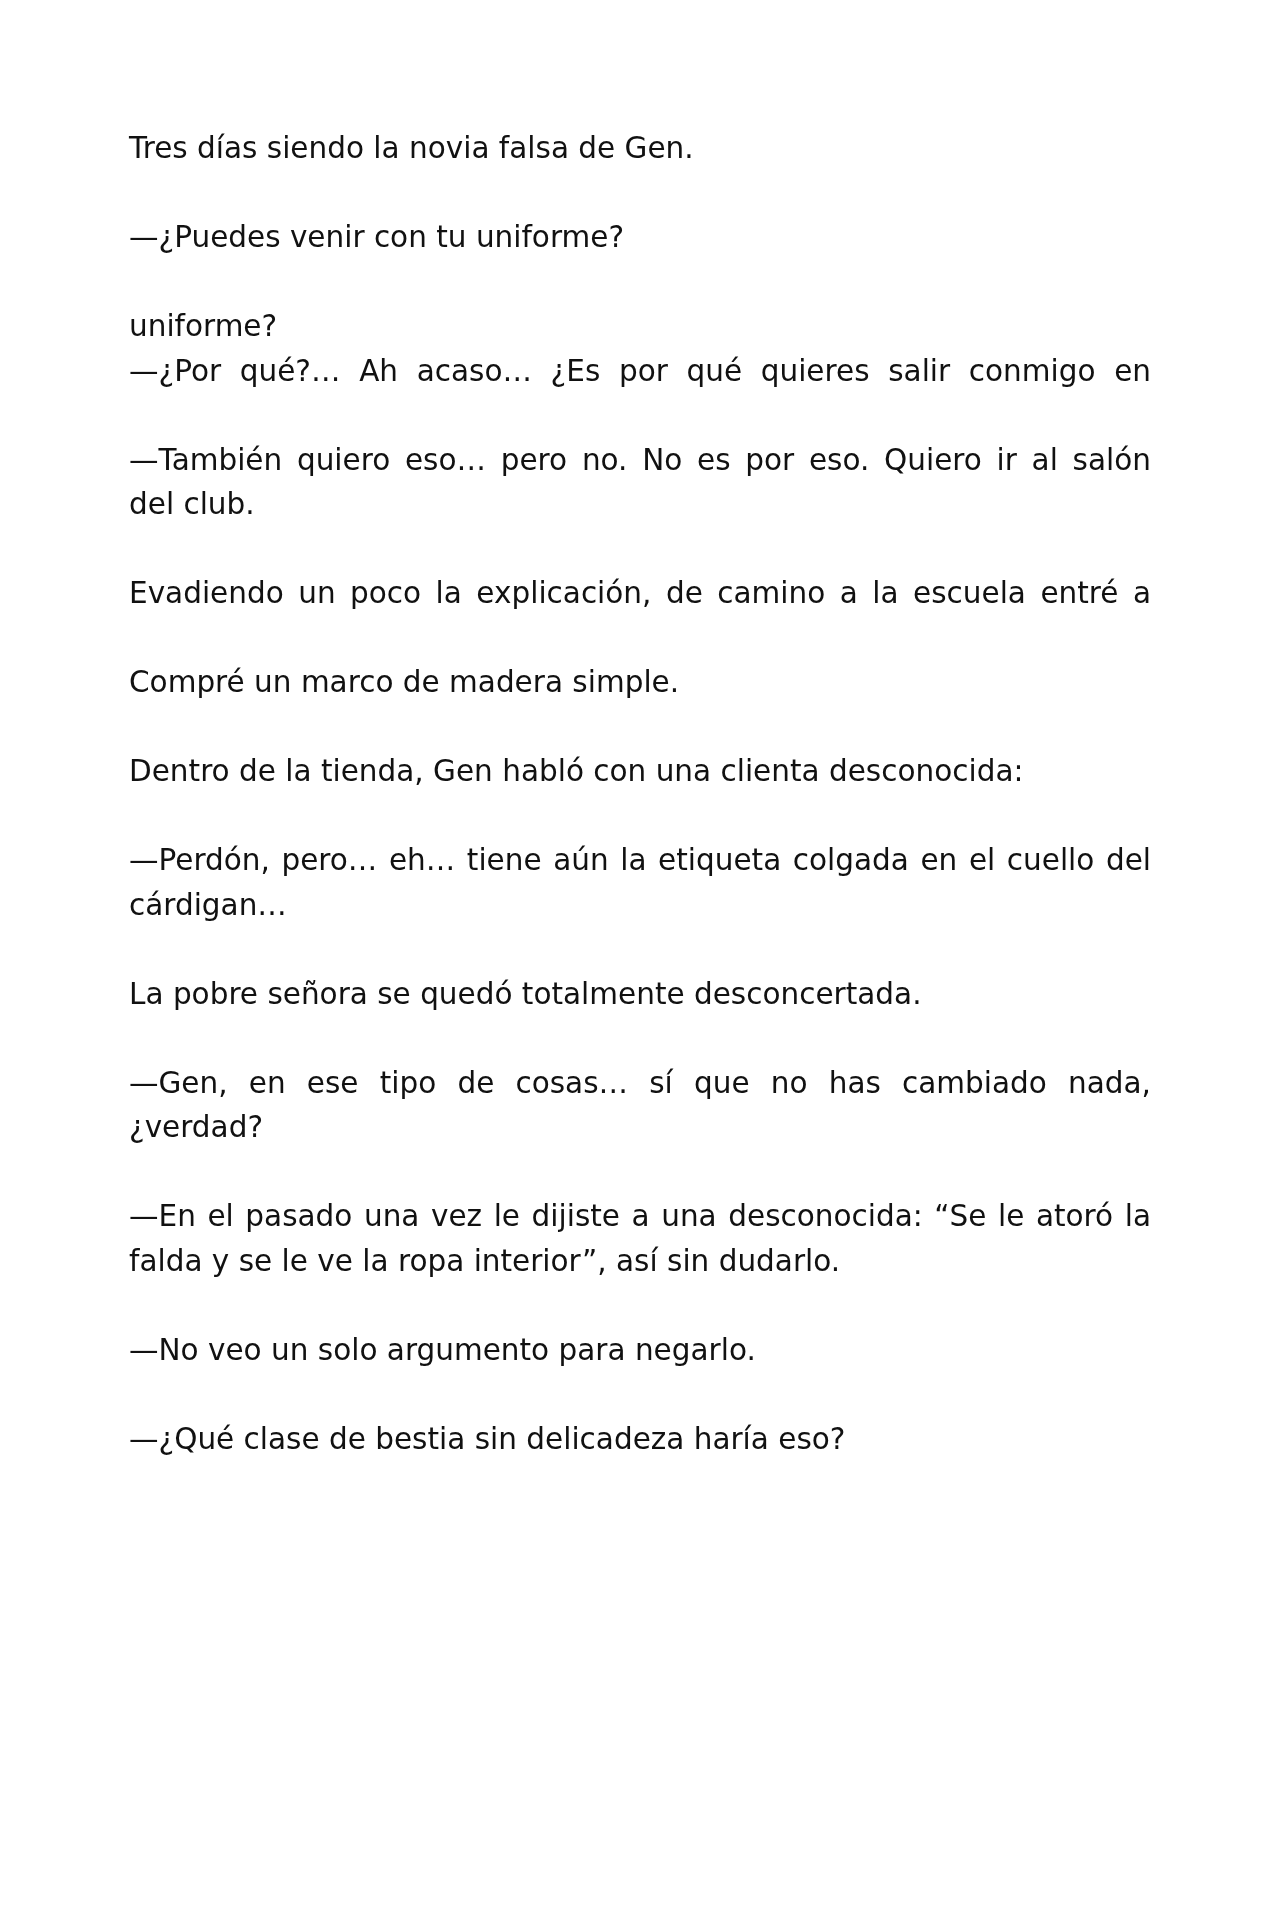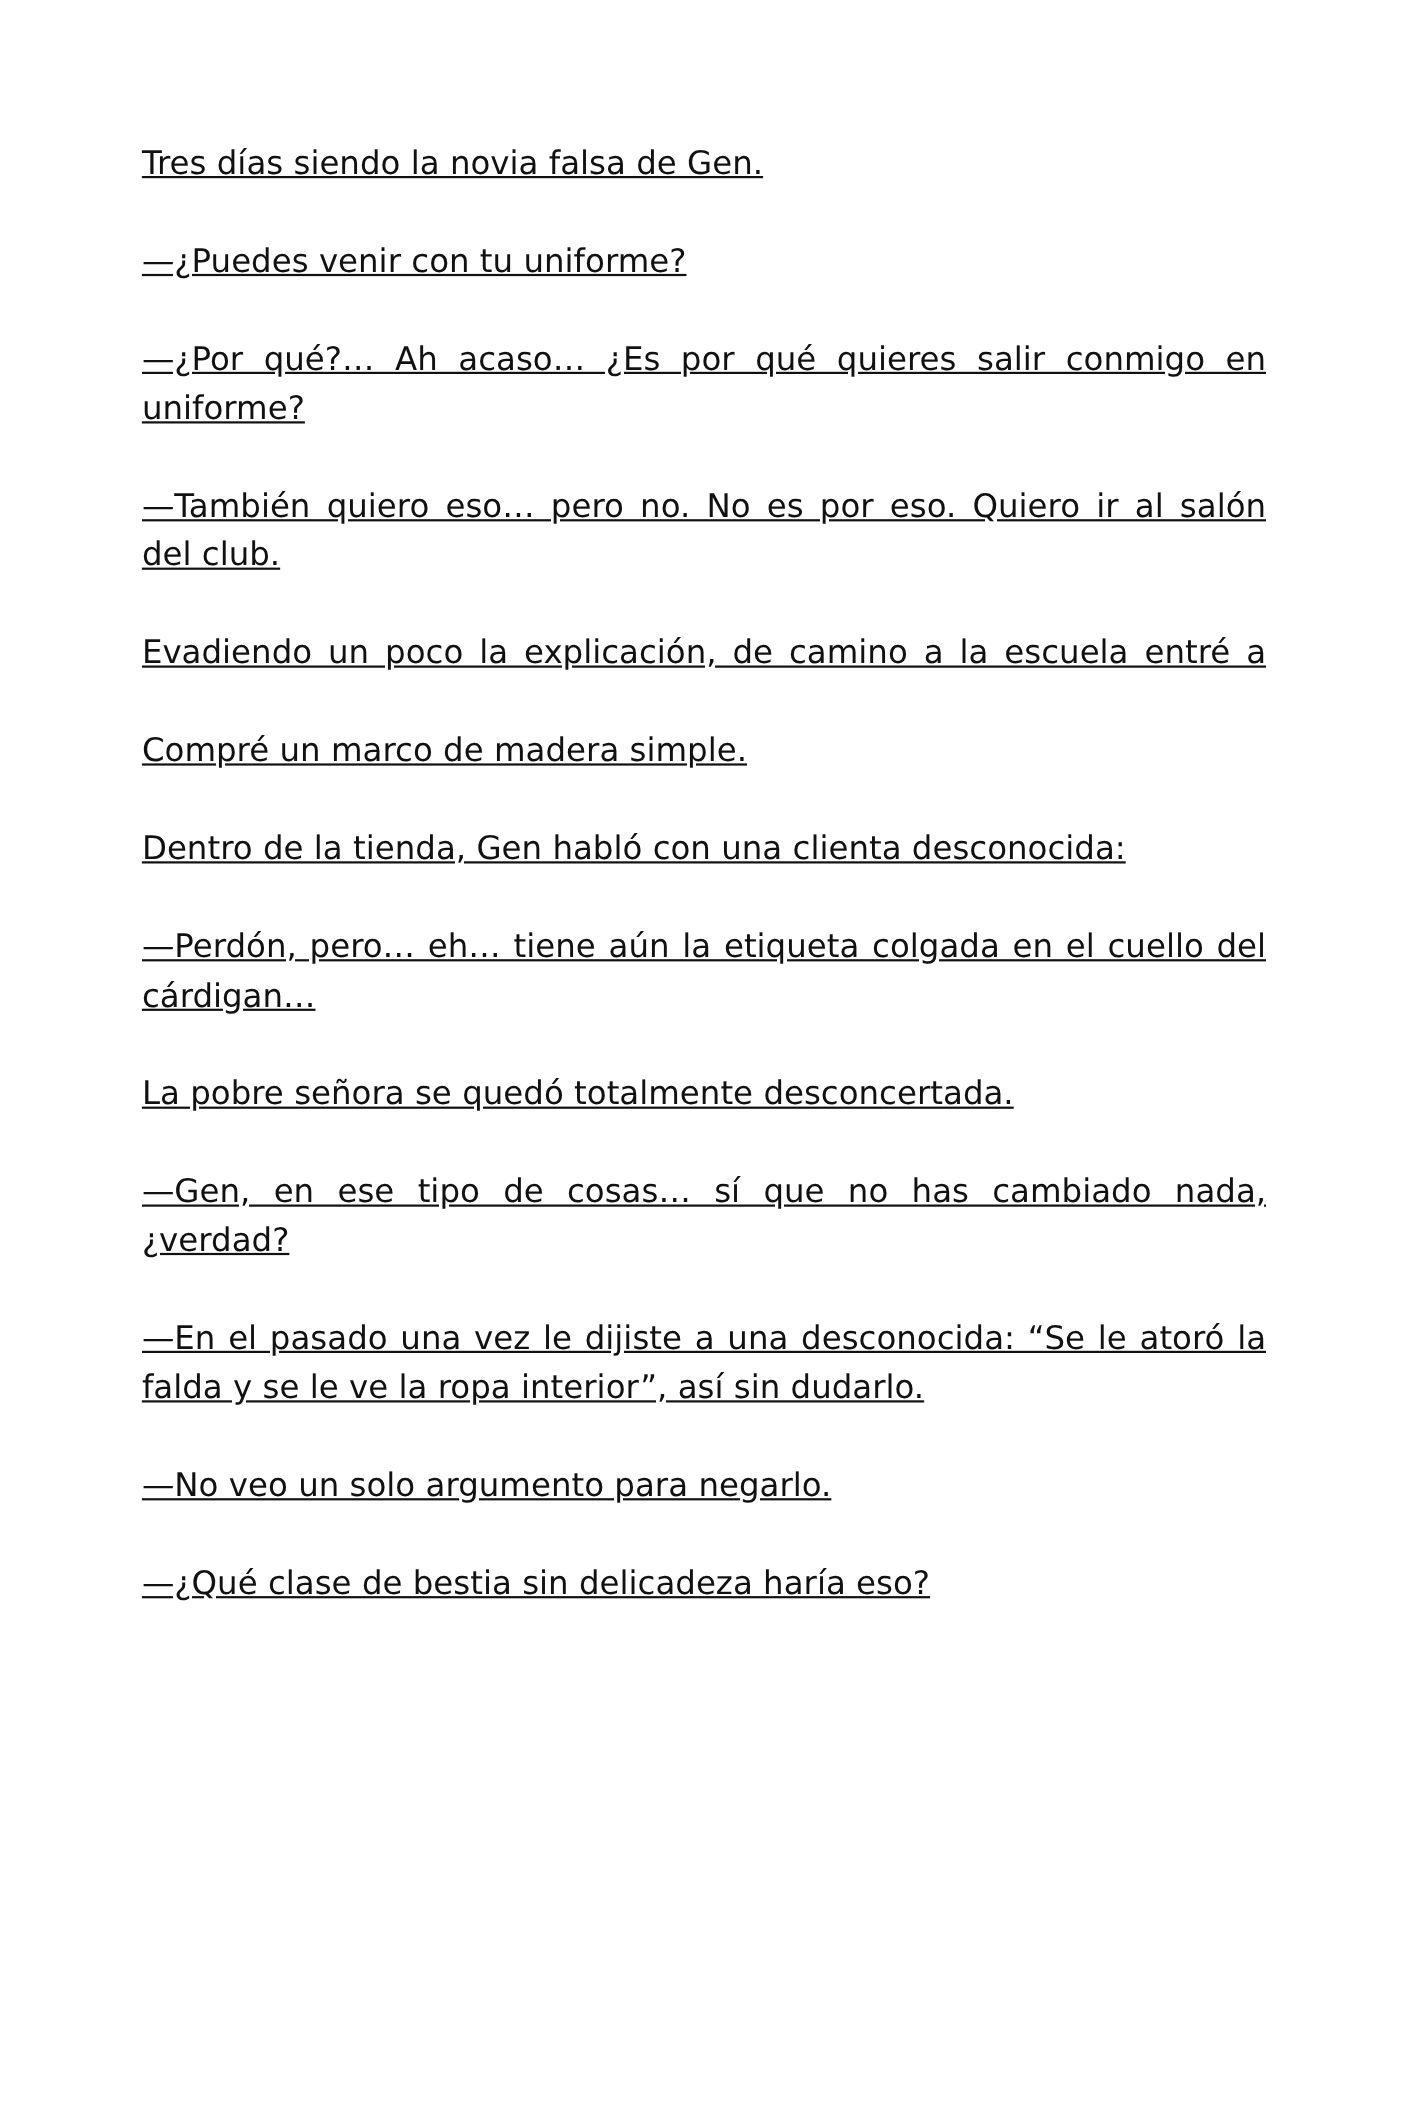--- a/index.html
+++ b/index.html
@@ -23,42 +23,41 @@
       font-size: 29.5px;
       line-height: 44.5px;
     }
     .para {
       margin: 0 0 44.5px 0;
     }
     .line {
       display: block;
       white-space: nowrap;
       height: 44.5px;
-      text-decoration: underline;
     }
     .line.justify {
       text-align: justify;
       text-align-last: justify;
       white-space: normal;
       overflow: hidden;
     }
   </style>
 </head>
 <body>
 
 <div class="page">
   <p class="para">
     <span class="line">Tres días siendo la novia falsa de Gen.</span>
   </p>
   <p class="para">
     <span class="line">—¿Puedes venir con tu uniforme?</span>
   </p>
   <p class="para">
+    <span class="line">uniforme?</span>
     <span class="line justify">—¿Por qué?… Ah acaso… ¿Es por qué quieres salir conmigo en</span>
-    <span class="line">uniforme?</span>
   </p>
   <p class="para">
     <span class="line justify">—También quiero eso… pero no. No es por eso. Quiero ir al salón</span>
     <span class="line">del club.</span>
   </p>
   <p class="para">
     <span class="line justify">Evadiendo un poco la explicación, de camino a la escuela entré a</span>
   </p>
   <p class="para">
     <span class="line">Compré un marco de madera simple.</span>

